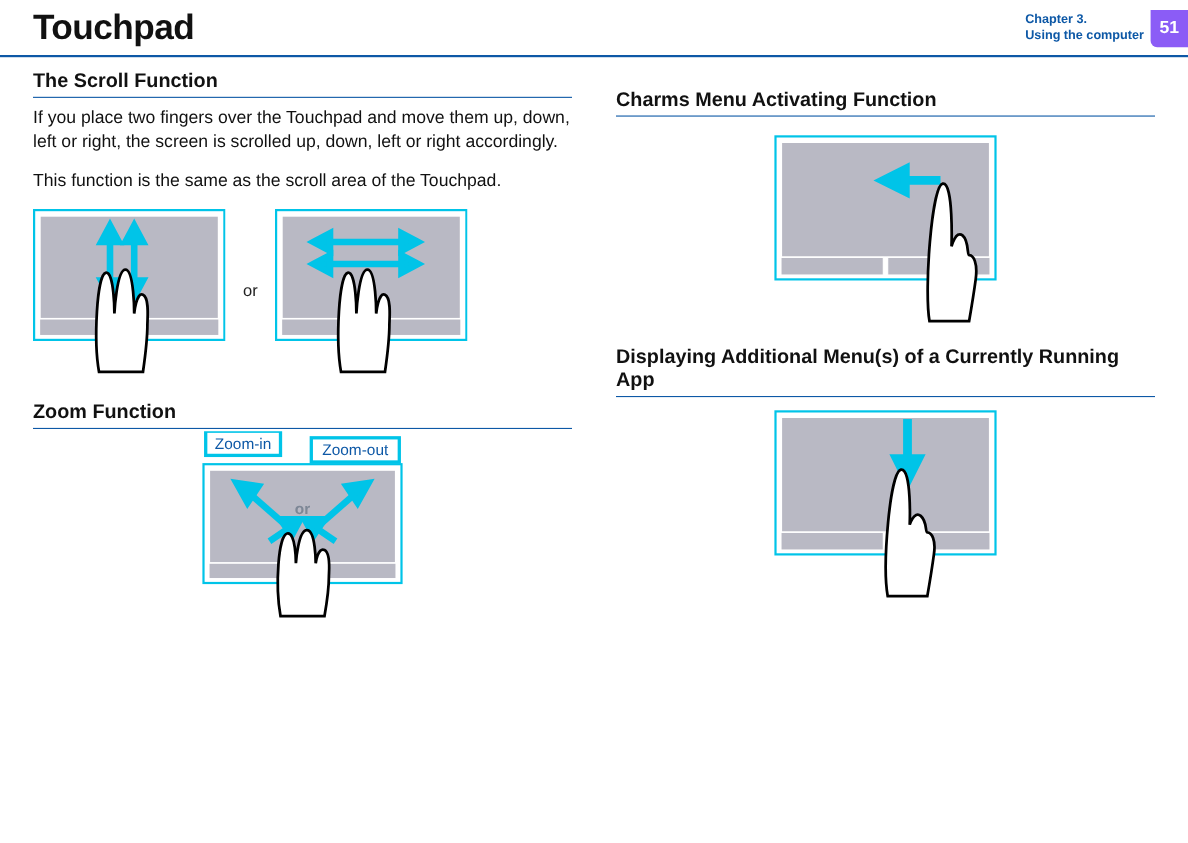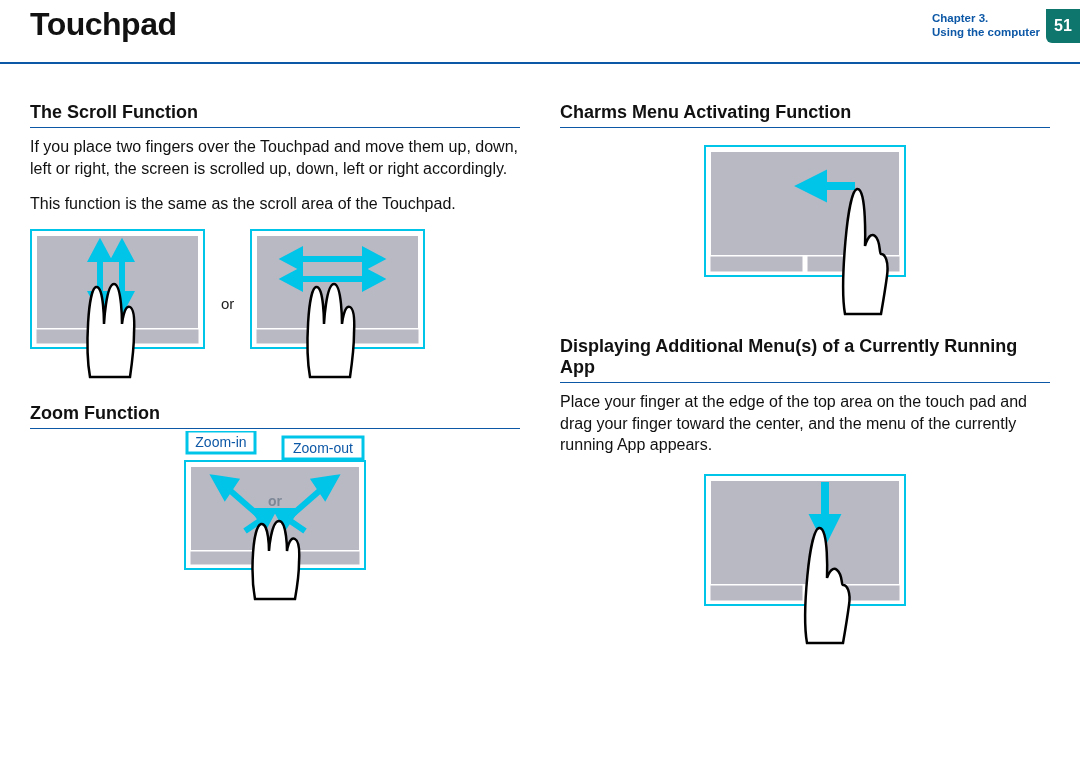--- a/index.html
+++ b/index.html
@@ -9,21 +9,21 @@
     background: #fff;
     width: 1080px;
     height: 766px;
     overflow: hidden;
     box-sizing: border-box;
   }
   .header {
     display: flex;
     justify-content: space-between;
     align-items: flex-start;
-    padding: 6px 0 12px 30px;
+    padding: 6px 0 0 30px;
     border-bottom: 2px solid #0d58a6;
     height: 44px;
   }
   .title {
     font-size: 32px;
     font-weight: 700;
     color: #111;
     letter-spacing: -0.5px;
   }
   .chapter-block {
@@ -33,35 +33,36 @@
   }
   .chapter-text {
     color: #0d58a6;
     font-size: 11.5px;
     font-weight: 700;
     text-align: left;
     line-height: 1.2;
     margin-right: 6px;
   }
   .page-badge {
-    background: #0f766e;
+    background: #8b5cf6;
     color: #fff;
     font-weight: 700;
     font-size: 16px;
     width: 34px;
     height: 34px;
     display: flex;
     align-items: center;
     justify-content: center;
     border-radius: 0 0 0 6px;
   }
   .columns {
     display: flex;
-    padding: 38px 30px 0 30px;
+    padding: 11px 30px 0 30px;
     gap: 40px;
+    align-items: center;
   }
   .col {
     width: 50%;
   }
   h2.section {
     font-size: 18px;
     font-weight: 700;
     color: #111;
     margin: 0 0 2px 0;
     padding-bottom: 4px;
@@ -217,21 +218,20 @@
           <polygon points="108,50 128,40 128,60"></polygon>
         </g>
 
         <g fill="#fff" stroke="#000" stroke-width="2.5">
           <path d="M150 178 C145 150 152 55 162 53 C172 51 170 110 170 110 C170 110 174 95 180 100 C186 105 184 118 186 118 C190 118 194 125 192 140 C190 155 186 178 186 178 Z"></path>
         </g>
       </svg>
     </div>
 
     <h2 class="section" style="margin-top:20px;">Displaying Additional Menu(s) of a Currently Running App</h2>
-    <p class="body">Place your finger at the edge of the top area on the touch pad and drag your finger toward the center, and the menu of the currently running App appears.</p>
 
     <div class="app-figure">
       <svg class="touchpad" width="220" height="175" viewBox="0 0 220 175">
         <rect x="10" y="5" width="200" height="130" fill="none" stroke="#00c4e8" stroke-width="2"></rect>
         <rect x="15" y="10" width="190" height="105" fill="#b9b9c4" stroke="#fff" stroke-width="2"></rect>
         <rect x="15" y="115" width="93" height="16" fill="#b9b9c4" stroke="#fff" stroke-width="1"></rect>
         <rect x="112" y="115" width="93" height="16" fill="#b9b9c4" stroke="#fff" stroke-width="1"></rect>
 
         <g stroke="#00c4e8" stroke-width="8" fill="#00c4e8">
           <line x1="130" y1="12" x2="130" y2="55"></line>

